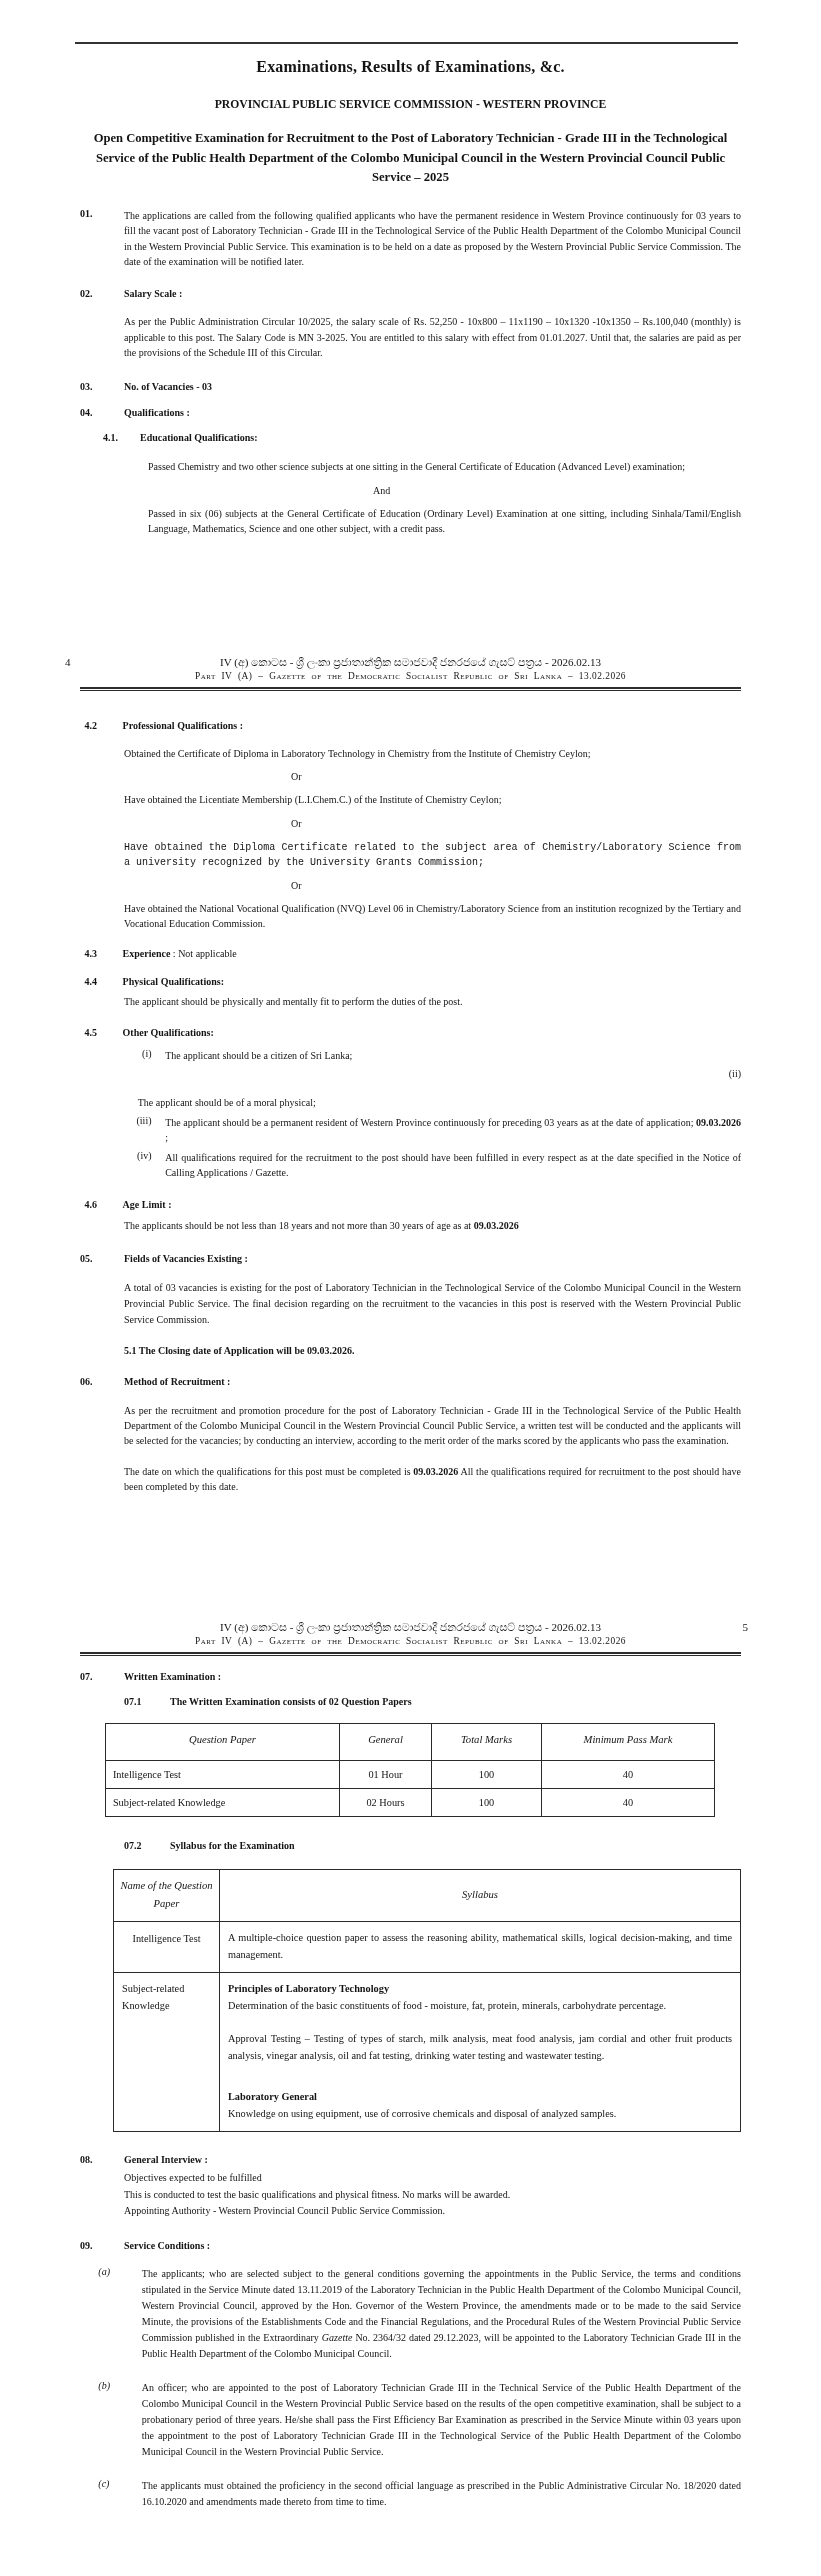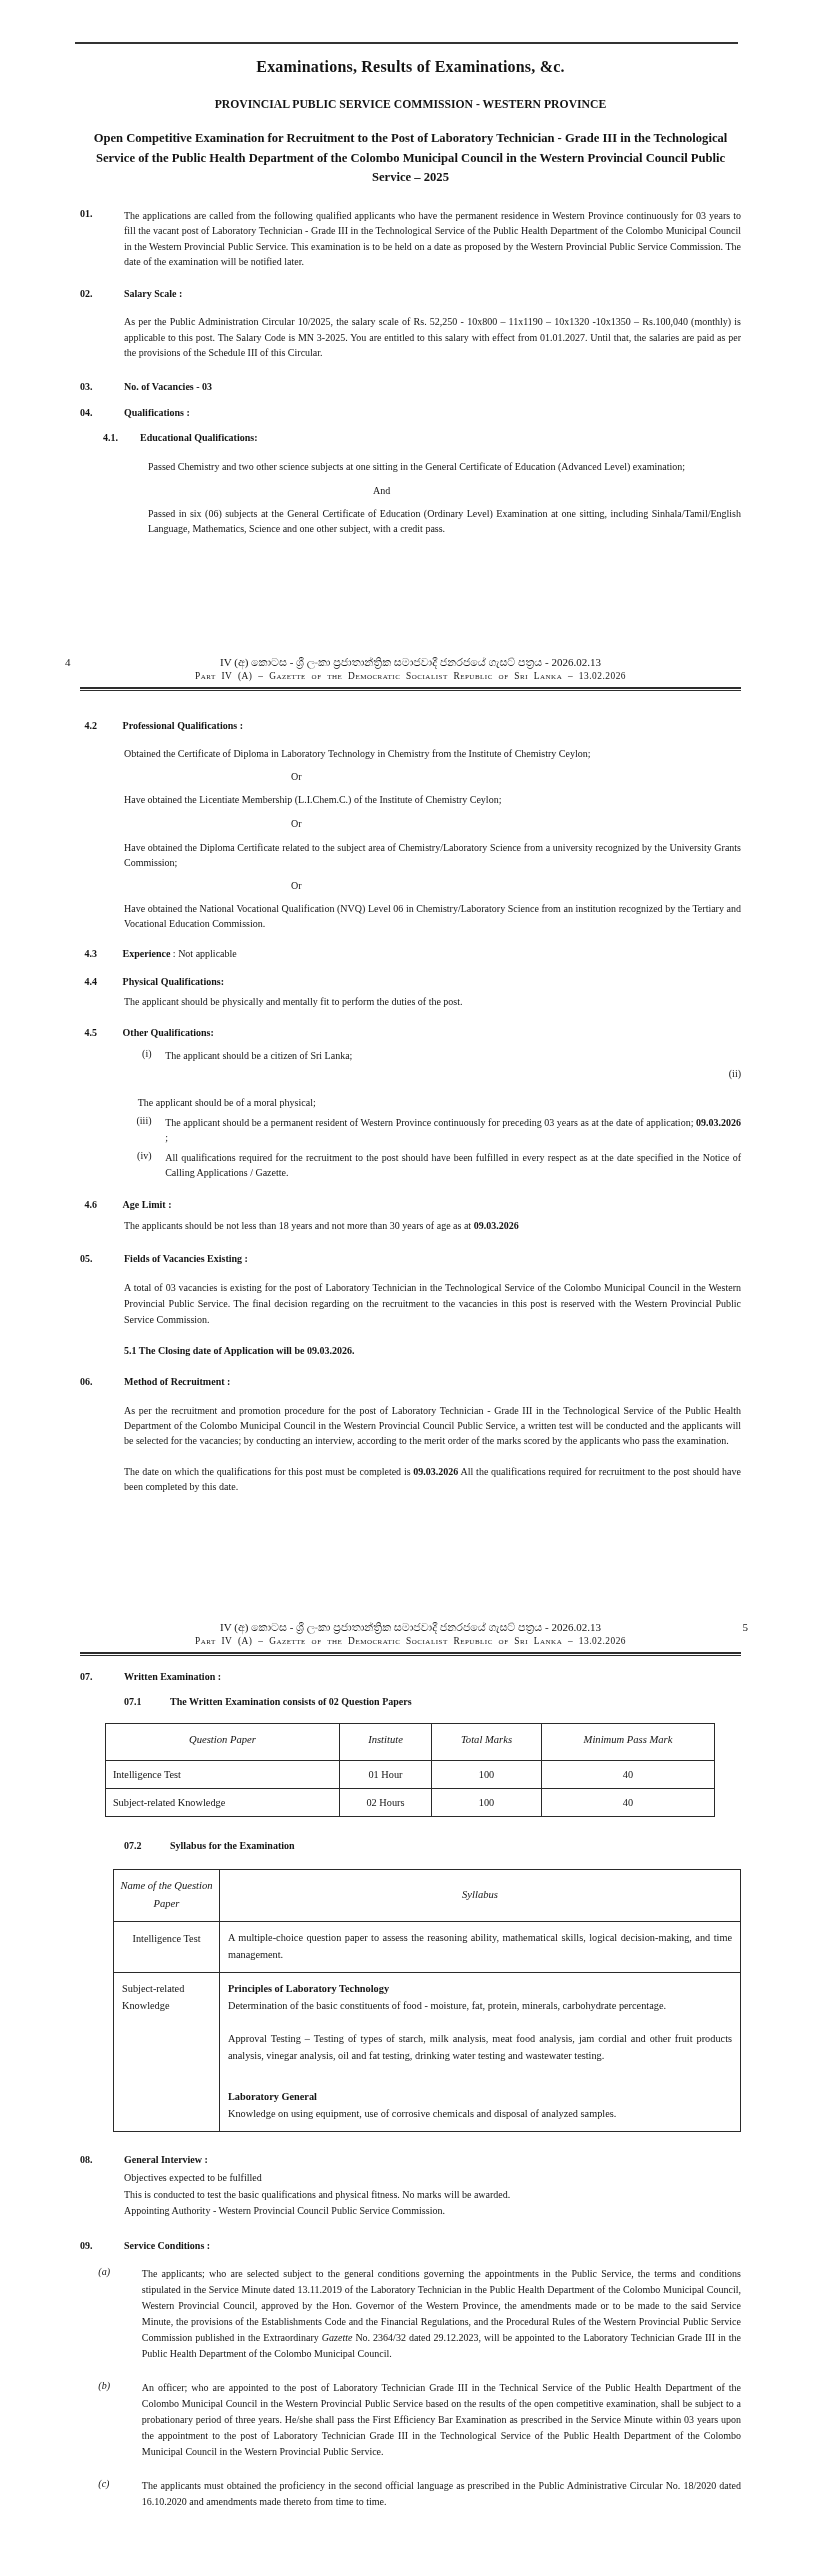--- a/index.html
+++ b/index.html
@@ -128,21 +128,21 @@
 
   <div class="inner">
     <div class="sec sub-b" style="margin-top:29px;">
       <span class="num">4.2</span>
       <span class="head">Professional Qualifications :</span>
     </div>
     <div class="body-p" style="margin-top:15px;">Obtained the Certificate of Diploma in Laboratory Technology in Chemistry from the Institute of Chemistry Ceylon;</div>
     <div class="sep or" style="margin-top:9.7px;">Or</div>
     <div class="body-p" style="margin-top:9.7px;">Have obtained the Licentiate Membership (L.I.Chem.C.) of the Institute of Chemistry Ceylon;</div>
     <div class="sep or" style="margin-top:11px;">Or</div>
-    <div class="body-p" style="margin-top:11px;">Have obtained the Diploma Certificate related to the subject area of Chemistry/Laboratory Science from a university recognized by the University Grants Commission;</div>
+    <div class="body-p" style="margin-top:11px;font-family:Liberation Mono, monospace;">Have obtained the Diploma Certificate related to the subject area of Chemistry/Laboratory Science from a university recognized by the University Grants Commission;</div>
     <div class="sep or" style="margin-top:9.7px;">Or</div>
     <div class="body-p" style="margin-top:9.7px;">Have obtained the National Vocational Qualification (NVQ) Level 06 in Chemistry/Laboratory Science from an institution recognized by the Tertiary and Vocational Education Commission.</div>
 
     <div class="sec sub-b" style="margin-top:17px;">
       <span class="num">4.3</span>
       <span><b>Experience</b><span> : Not applicable</span></span>
     </div>
 
     <div class="sec sub-b" style="margin-top:16.6px;">
       <span class="num">4.4</span>
@@ -215,21 +215,21 @@
     <table class="t1">
       <colgroup>
           <col style="width:234px">
           <col style="width:92px">
           <col style="width:110px">
           <col style="width:173px">
         </colgroup>
       <thead>
         <tr>
           <th>Question Paper</th>
-          <th>Institute</th>
+          <th>General</th>
           <th>Total Marks</th>
           <th>Minimum Pass Mark</th>
         </tr>
       </thead>
       <tbody>
         <tr>
           <td class="l">Intelligence Test</td>
           <td>01 Hour</td>
           <td>100</td>
           <td>40</td>

